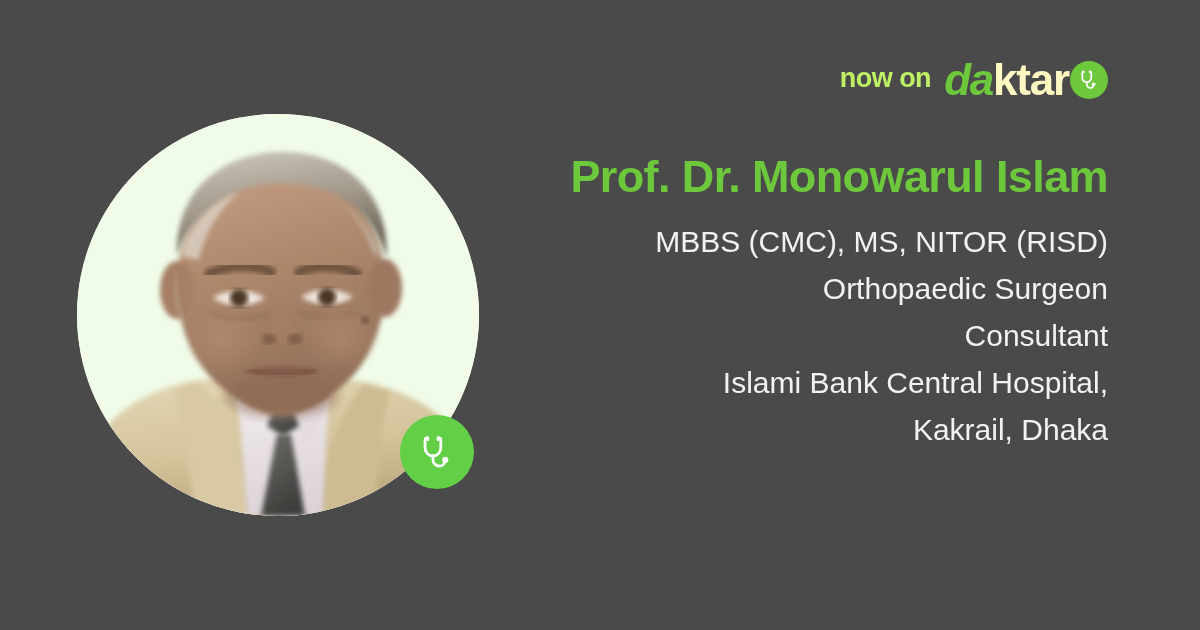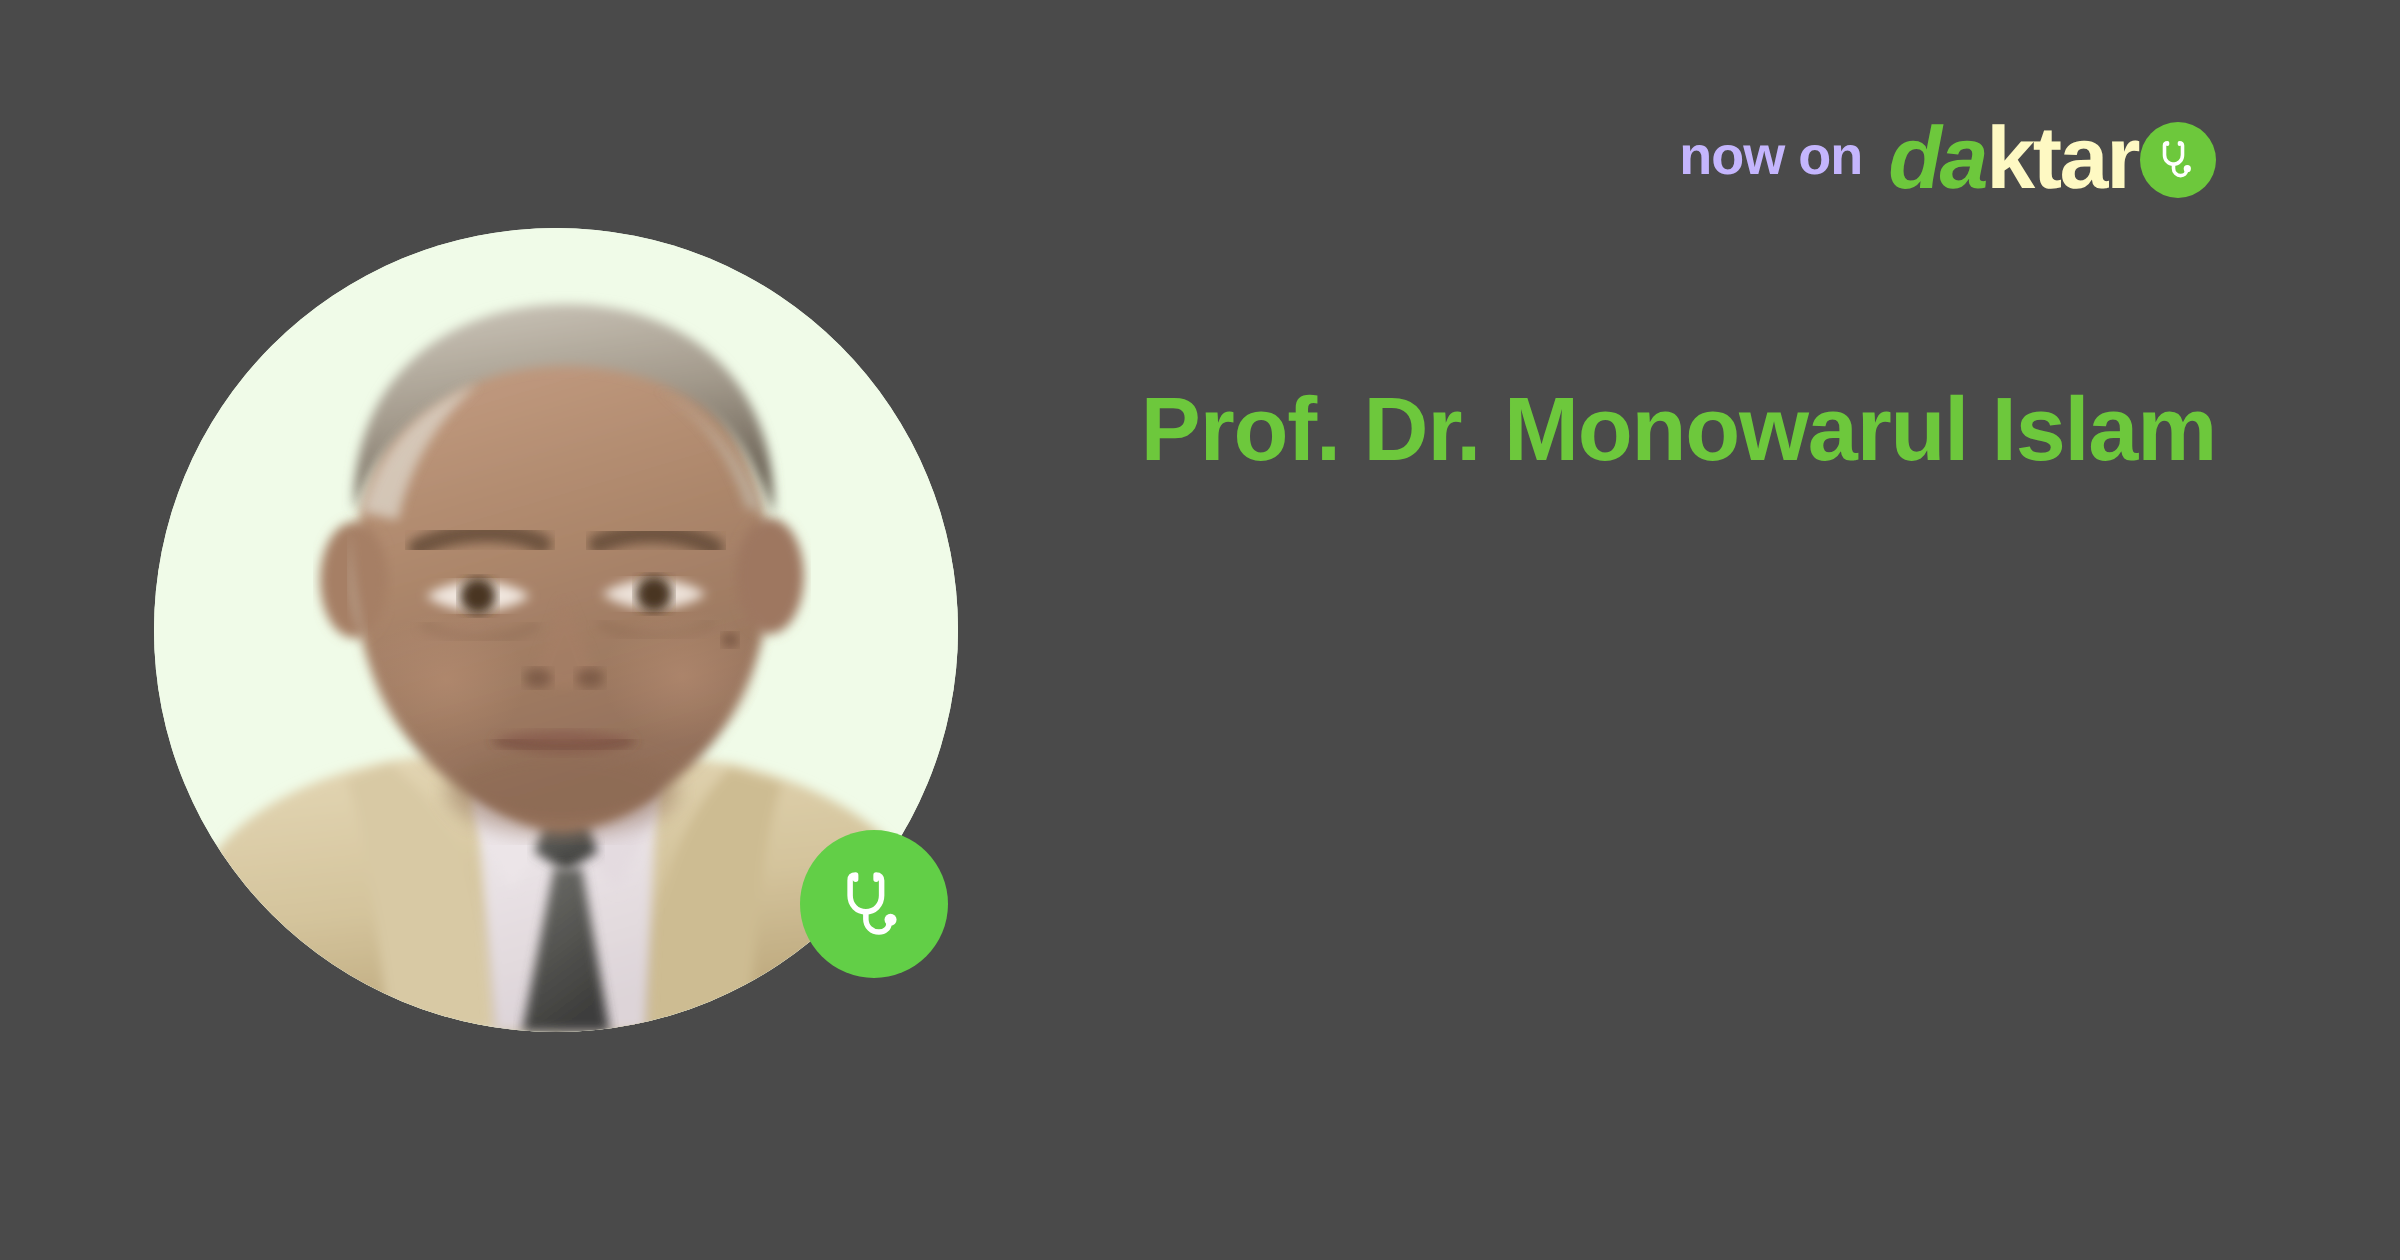--- a/index.html
+++ b/index.html
@@ -22,21 +22,21 @@
     top:58px;
     right:92px;
     display:flex;
     align-items:center;
     gap:13px;
     line-height:1;
   }
   .brand-now {
     font-size:27px;
     font-weight:bold;
-    color:#c4b5fd;
+    color:#bef264;
     letter-spacing:-0.5px;
     white-space:nowrap;
     padding-bottom:3px;
   }
   .brand-word {
     font-size:44px;
     font-weight:bold;
     letter-spacing:-1.2px;
     white-space:nowrap;
     display:flex;
@@ -96,21 +96,20 @@
     width:640px;
     text-align:right;
   }
   .doc-name {
     font-size:45px;
     font-weight:bold;
     color:#6dc83c;
     letter-spacing:-0.6px;
     line-height:1.12;
     white-space:nowrap;
-    margin-top:38px;
   }
   .creds { margin-top:16px; }
   .cred-line {
     font-size:30px;
     color:#f2f2f2;
     line-height:47px;
     white-space:nowrap;
     font-weight:normal;
   }
 </style>
@@ -234,15 +233,22 @@
           <path d="M9 5 L9 6.6 M9 5 C7.5 5 6.9 5.8 6.9 7 L6.9 12.8 C6.9 16.4 9.5 19 12.9 19 C16.3 19 18.9 16.4 18.9 12.8 L18.9 7 C18.9 5.8 18.3 5 16.8 5 M16.8 5 L16.8 6.6"></path>
           <path d="M12.9 19 L12.9 21.8 C12.9 24.7 15.2 26.7 17.9 26.7 C20.1 26.7 21.7 25.2 21.7 23.4"></path>
           <circle cx="22.3" cy="22" r="2.3" fill="#ffffff" stroke="none"></circle>
         </svg>
       </span>
     </div>
   </div>
 
   <div class="info">
     <div class="doc-name">Prof. Dr. Monowarul Islam</div>
+    <div class="creds">
+      <div class="cred-line">MBBS (CMC), MS, NITOR (RISD)</div>
+      <div class="cred-line">Orthopaedic Surgeon</div>
+      <div class="cred-line">Consultant</div>
+      <div class="cred-line">Islami Bank Central Hospital,</div>
+      <div class="cred-line">Kakrail, Dhaka</div>
+    </div>
   </div>
 
 </div>
 
 </body></html>

